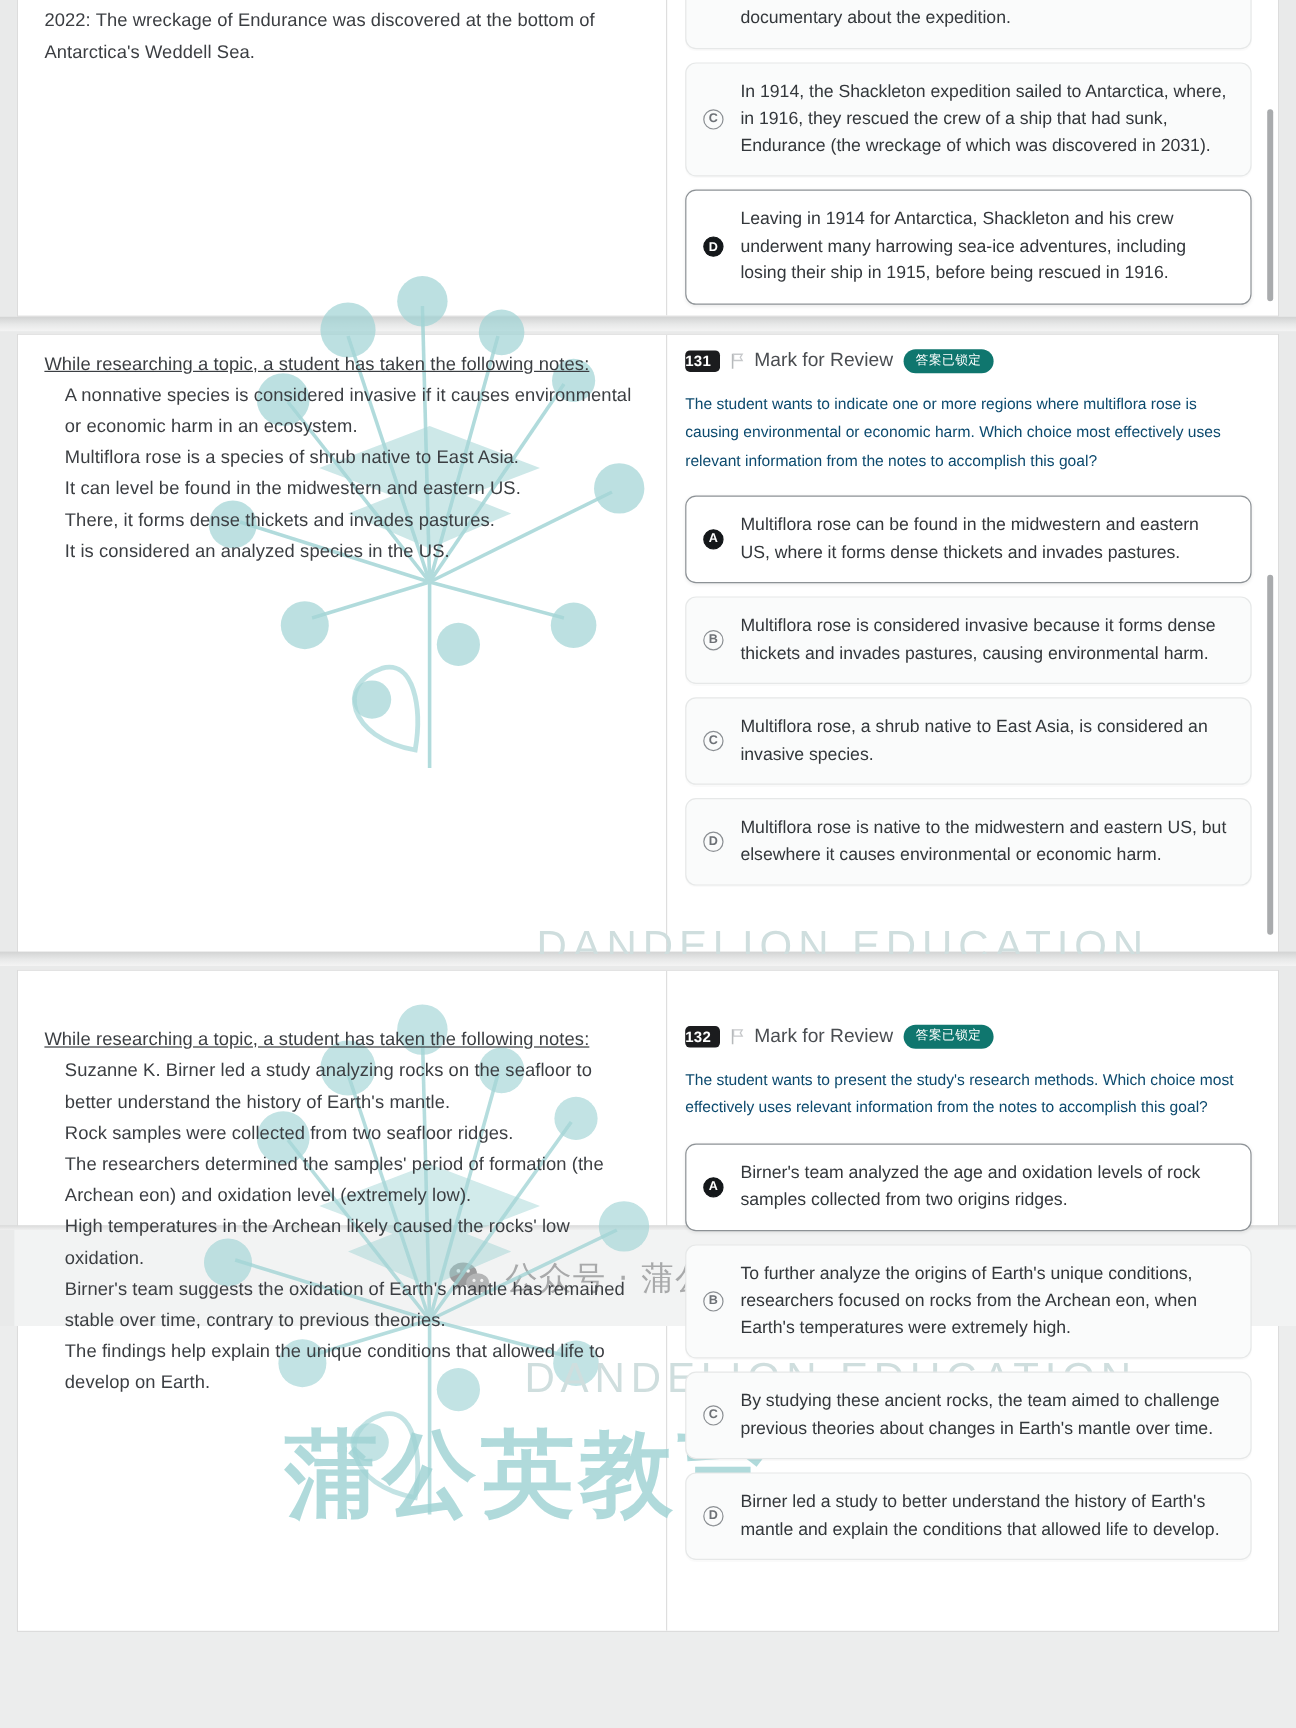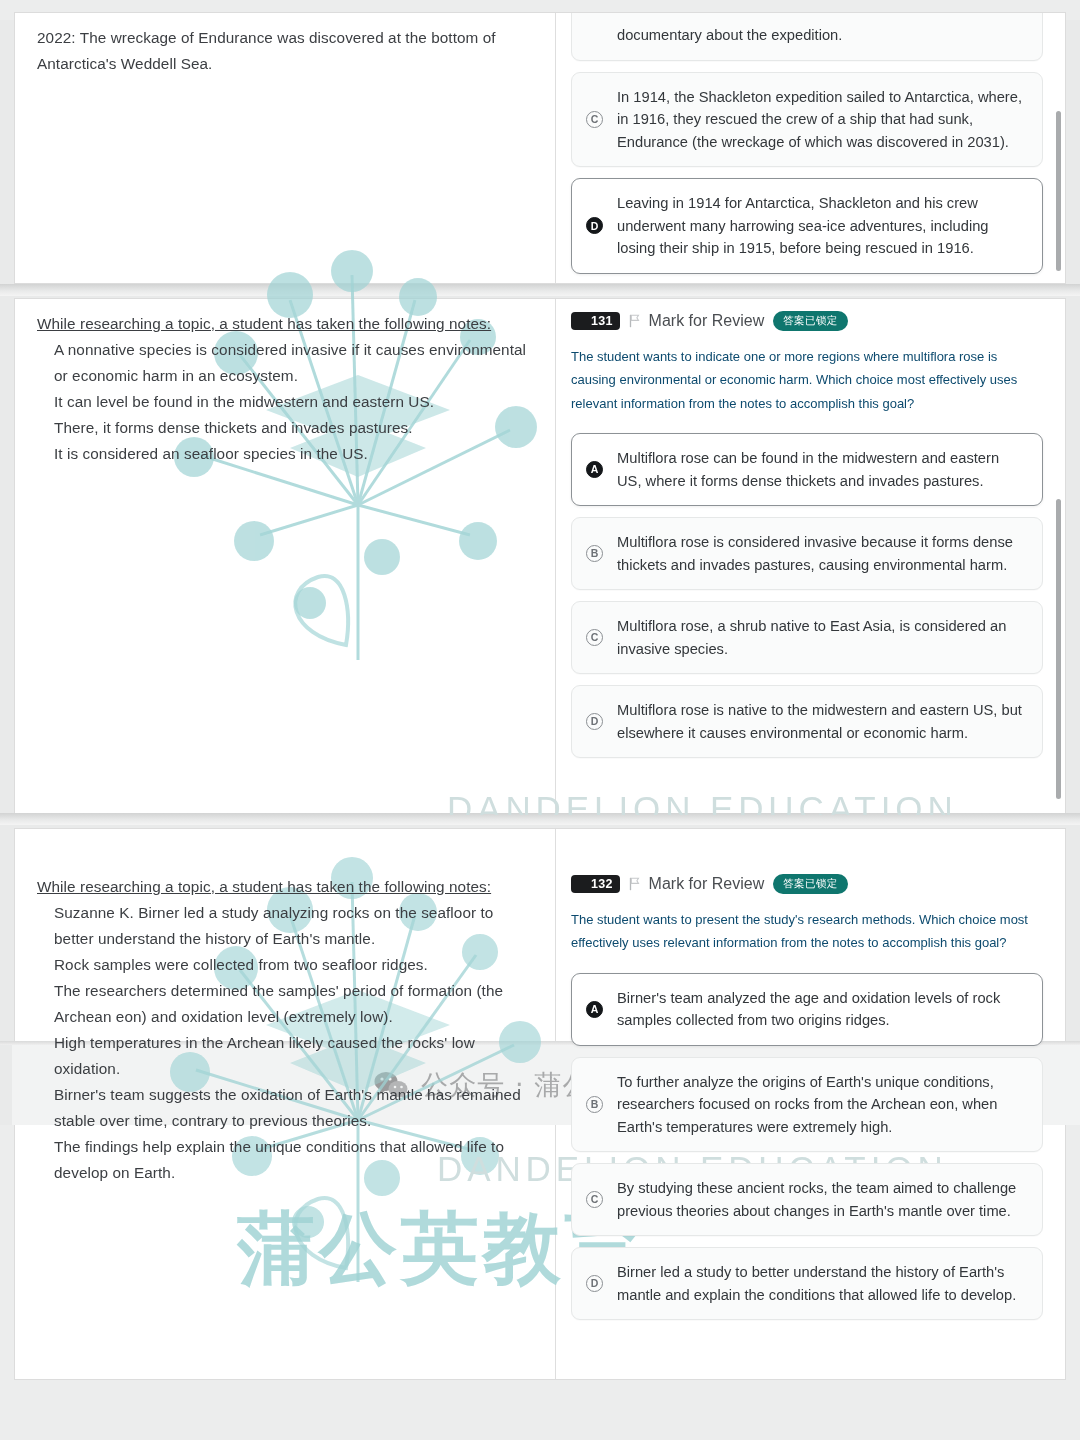--- a/index.html
+++ b/index.html
@@ -2,21 +2,21 @@
 <html><head>
 <meta charset="utf-8">
 <style>
   * { box-sizing: border-box; margin: 0; padding: 0; }
   html, body {
     width: 1080px; height: 1440px;
     background: #eceded;
     font-family: "Liberation Sans", "DejaVu Sans", sans-serif;
     overflow: hidden;
   }
-  .page { position: relative; width: 1080px; height: 1105px; background: #e9eaea; margin-top: 20px; }
+  .page { position: relative; width: 1080px; height: 1105px; background: #e9eaea; }
 
   
   .panel {
     position: absolute;
     left: 14px; width: 1052px;
     background: #ffffff;
     border: 1px solid #dcdcdc;
     overflow: hidden;
   }
   .panel-sep {
@@ -41,21 +41,21 @@
     font-size: 15.3px; color: #3b3e42; line-height: 26px;
     letter-spacing: .005em; position: relative; z-index: 3;
   }
   .notes .lead { margin-left: 0; text-decoration: underline; }
   .notes li { list-style: none; margin-left: 17px; }
 
   
   .q-head { display: flex; align-items: center; gap: 9px; margin-bottom: 14px; position: relative; z-index: 3;}
   .q-num {
     background: #1b1c1e; color: #fff; font-size: 12.5px; font-weight: bold;
-    border-radius: 4px; padding: 3px 7px 3px 20px; line-height: 1;
+    border-radius: 4px; padding: 3px 7px 3px 0; line-height: 1;
     letter-spacing: .02em;
   }
   .flag-icon { width: 11px; height: 14px; display: block; opacity: .55; }
   .mark-label { font-size: 16px; color: #4a4d51; }
   .lock-badge {
     background: #0f766e; color: #ffffff; font-size: 10.5px;
     border-radius: 11px; padding: 4px 10px 5px; line-height: 1;
     letter-spacing: .04em; font-family: "DejaVu Sans", sans-serif;
   }
   .q-stem {
@@ -191,23 +191,24 @@
 
   <div class="panel-sep" style="top:264px;"></div>
 
   <div class="panel" id="panel-2">
     <div class="split">
       <div class="left-col">
         <div class="notes">
           <div class="lead">While researching a topic, a student has taken the following notes:</div>
           <ul>
             <li>A nonnative species is considered invasive if it causes environmental or economic harm in an ecosystem.</li>
+            <li>Multiflora rose is a species of shrub native to East Asia.</li>
             <li>It can level be found in the midwestern and eastern US.</li>
             <li>There, it forms dense thickets and invades pastures.</li>
-            <li>It is considered an seafloor species in the US.</li>
+            <li>It is considered an analyzed species in the US.</li>
           </ul>
         </div>
       </div>
       <div class="col-divider"></div>
       <div class="right-col">
         <div class="q-head">
           <span class="q-num">131</span>
           <svg class="flag-icon" viewBox="0 0 11 14">
             <path d="M1.5 0.8 v12.4" stroke="#7c8084" stroke-width="1.3" fill="none"></path>
             <path d="M2.3 1.2 h7.2 l-1.6 2.6 1.6 2.6 h-7.2 z" fill="none" stroke="#9a9ea2" stroke-width="1.1"></path>

